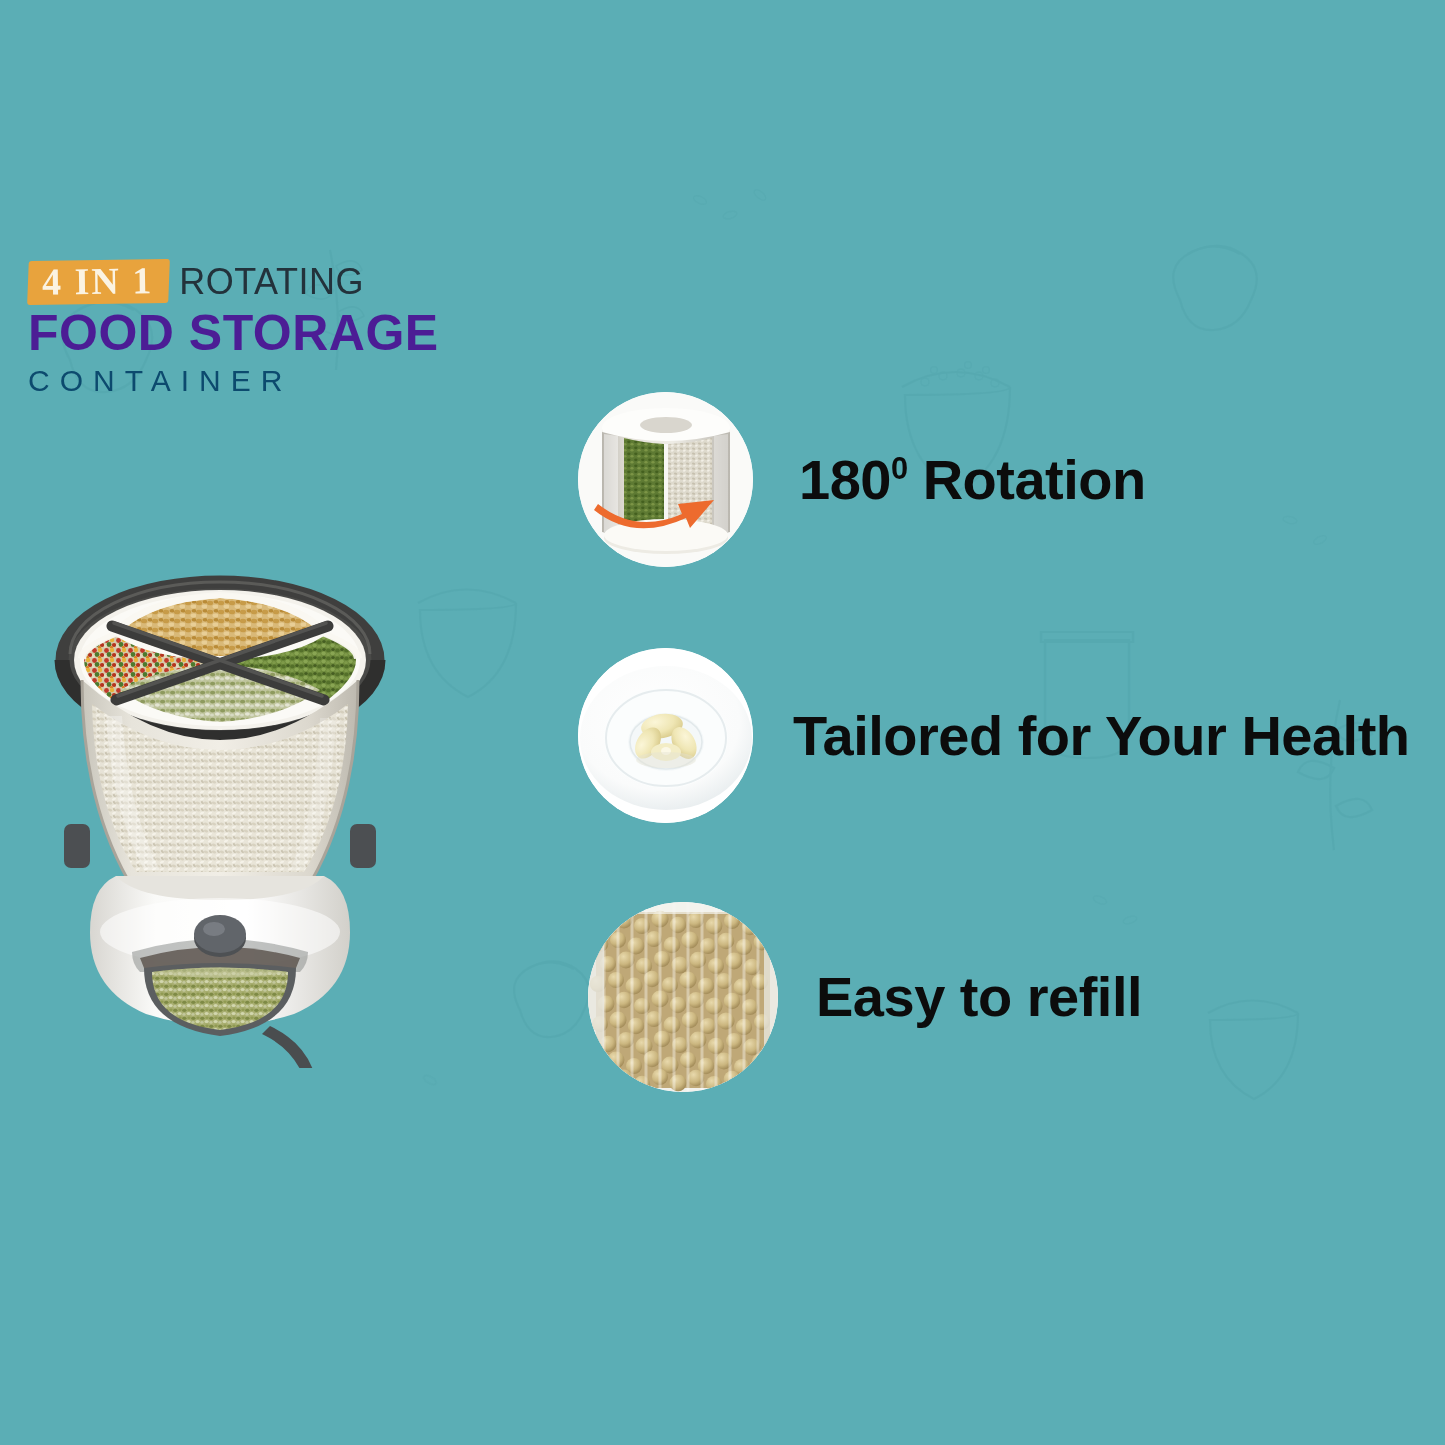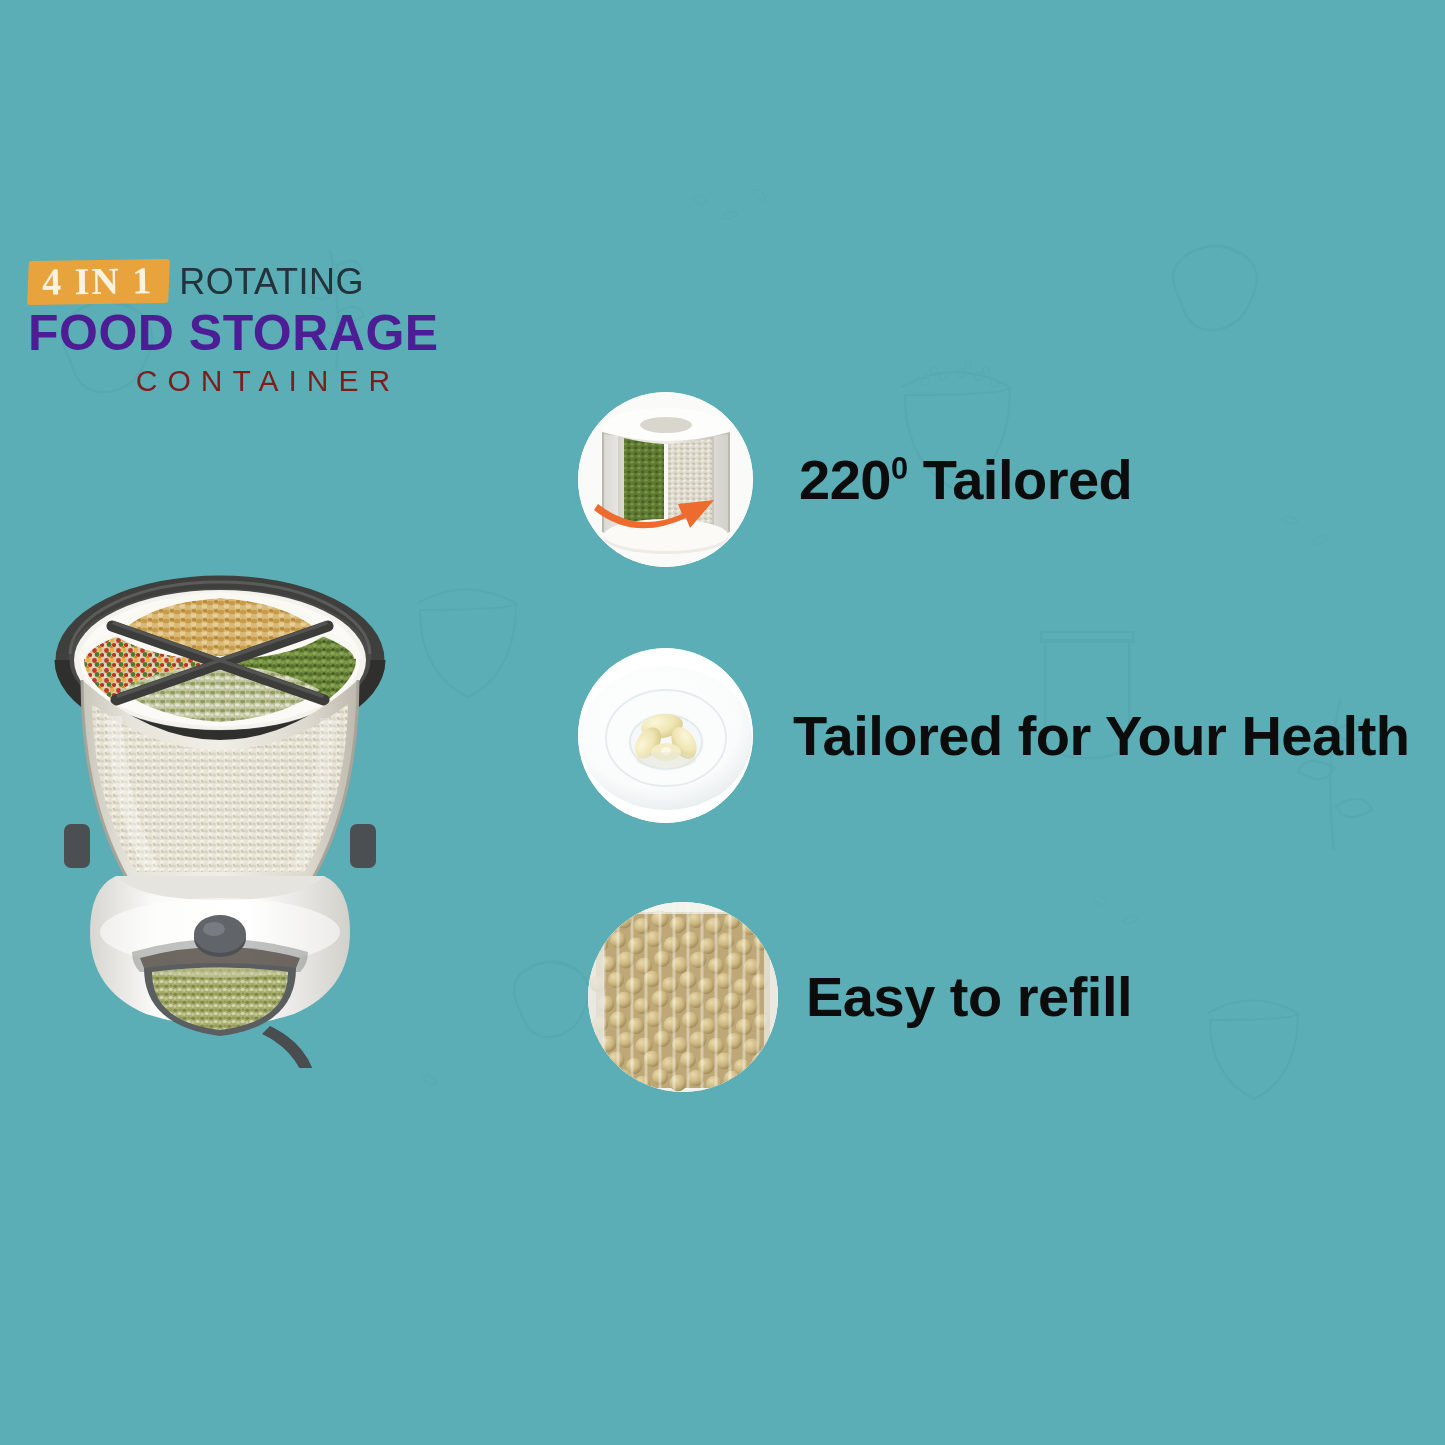--- a/index.html
+++ b/index.html
@@ -64,27 +64,26 @@
     line-height:1;
   }
   .hl-row2 {
     color:#4c1d95;
     font-size:50px;
     font-weight:700;
     letter-spacing:.5px;
     line-height:1.06;
   }
   .hl-row3 {
-    color:#7f1d1d;
+    color:#0c4a6e;
     font-size:30px;
     font-weight:400;
     letter-spacing:10px;
     margin-top:4px;
     line-height:1.1;
-    text-align:center;
   }
 
   
   .product {
     position:absolute;
     left:20px; top:528px;
     width:400px; height:540px;
   }
   .product svg { display:block; width:100%; height:100%; }
 
@@ -116,21 +115,21 @@
     font-size:.55em;
     vertical-align:super;
     line-height:0;
   }
 
   #feature-1 { left:578px; top:392px; }
   #feature-2 { left:578px; top:648px; }
   #feature-3 { left:588px; top:902px; }
   #feature-3 .thumb { width:190px; height:190px; }
   #feature-2 .caption { margin-left:40px; }
-  #feature-3 .caption { margin-left:28px; }
+  #feature-3 .caption { margin-left:38px; }
 </style>
 </head>
 <body>
 
 <div id="poster">
 
   <div class="watermark">
     <svg viewBox="0 0 1445 1140" preserveAspectRatio="none">
       <g fill="none" stroke="#3E8F97" stroke-width="2.2" opacity="0.85">
 
@@ -389,21 +388,21 @@
           <path d="M86 52 L86 152 L90 152 L90 52 Z" fill="#FFFFFF" opacity=".6"></path>
 
           <ellipse cx="88" cy="146" rx="62" ry="16" fill="#EDEBE4"></ellipse>
           <ellipse cx="88" cy="143" rx="62" ry="16" fill="#FBFAF6"></ellipse>
 
           <path d="M20 112 Q58 142 104 122 L100 112 L136 108 L112 136 L108 126 Q56 150 16 118 Z" fill="#ED6B2E"></path>
         </g>
       </svg>
     </div>
     <div class="caption">
-      <span>220</span><sup>0</sup><span> Tailored</span>
+      <span>180</span><sup>0</sup><span> Rotation</span>
     </div>
   </div>
 
   <div class="feature" id="feature-2">
     <div class="thumb">
       <svg viewBox="0 0 175 175">
         <defs>
           <clipPath id="c2">
               <circle cx="87.5" cy="87.5" r="87.5"></circle>
             </clipPath>

